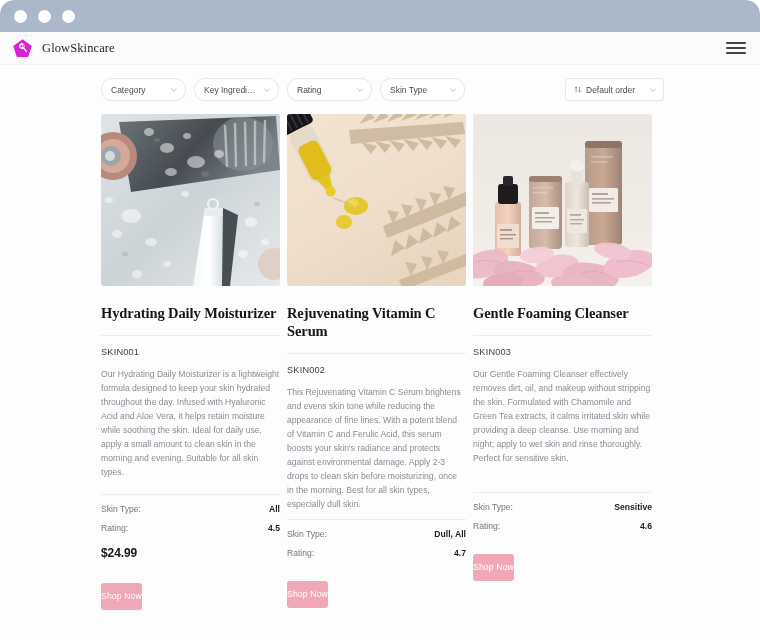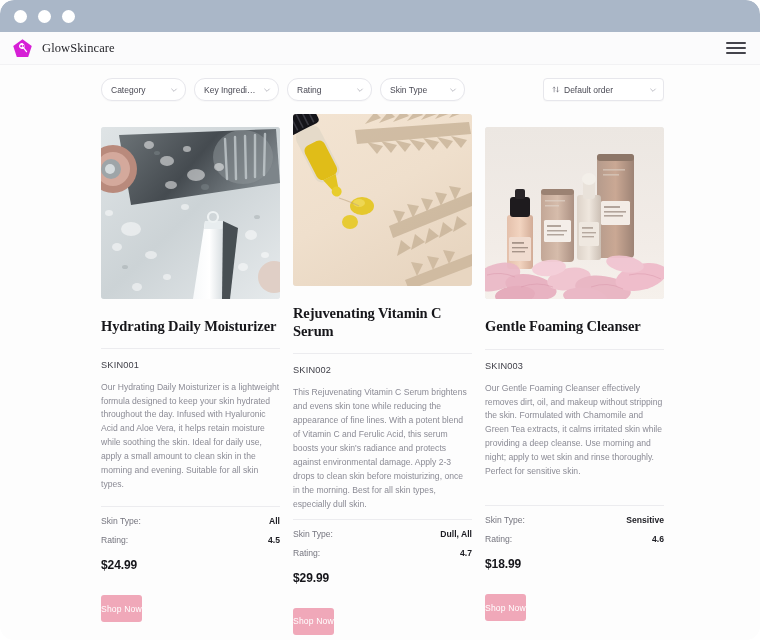--- a/index.html
+++ b/index.html
@@ -111,42 +111,41 @@
     flex: 0 0 8px;
     display: block;
   }
   #filter-category { width: 85px; }
   #filter-ingredient { width: 85px; }
   #filter-skintype { width: 85px; }
   #filter-rating { width: 85px; }
 
   #sort-select {
     margin-left: auto;
-    width: 121px;
+    width: 99px;
     height: 23px;
     background: #ffffff;
     border: 1px solid #e7e7ec;
     border-radius: 4px;
     display: flex;
     align-items: center;
     padding: 0 6px 0 8px;
     font-size: 8.5px;
     color: #4a4a55;
     cursor: pointer;
     box-shadow: 0 1px 1px rgba(20,20,40,.025);
     gap: 4px;
   }
   #sort-icon { width: 8px; height: 9px; flex: 0 0 8px; }
 
   
   #product-grid {
     display: flex;
-    gap: 13px;
+    gap: 7px;
     padding: 0 96px 0 101px;
-    align-items: center;
   }
   .product-card {
     width: 179px;
     display: flex;
     flex-direction: column;
   }
 
   .product-image {
     width: 179px;
     height: 172px;
@@ -480,21 +479,20 @@
         <div class="specs">
           <div class="specs-divider"></div>
           <div class="spec-row">
             <span class="spec-label">Skin Type:</span>
             <span class="spec-value">Dull, All</span>
           </div>
           <div class="spec-row">
             <span class="spec-label">Rating:</span>
             <span class="spec-value">4.7</span>
           </div>
-          <div class="product-price">$29.99</div>
           <button class="shop-button">Shop Now</button>
         </div>
       </div>
 
       <div class="product-card card-3">
         <div class="product-image">
           <svg viewBox="0 0 179 172" preserveAspectRatio="xMidYMid slice">
             <defs>
               <linearGradient id="g3bg" x1="0" y1="0" x2="0" y2="1">
                 <stop offset="0" stop-color="#ece7e2"></stop>
@@ -598,20 +596,19 @@
         <div class="specs">
           <div class="specs-divider"></div>
           <div class="spec-row">
             <span class="spec-label">Skin Type:</span>
             <span class="spec-value">Sensitive</span>
           </div>
           <div class="spec-row">
             <span class="spec-label">Rating:</span>
             <span class="spec-value">4.6</span>
           </div>
-          <div class="product-price">$18.99</div>
           <button class="shop-button">Shop Now</button>
         </div>
       </div>
 
     </div>
   </div>
 </div>
 
 </body></html>

